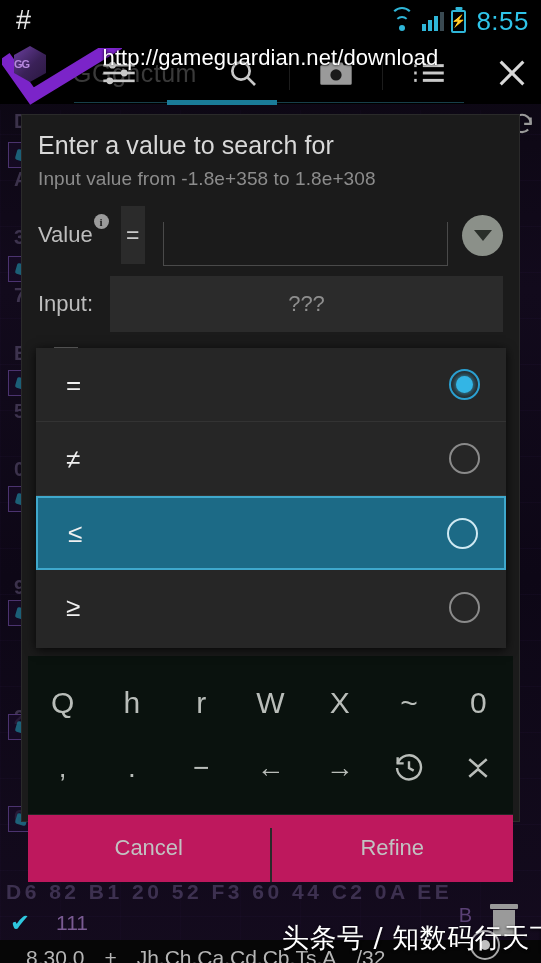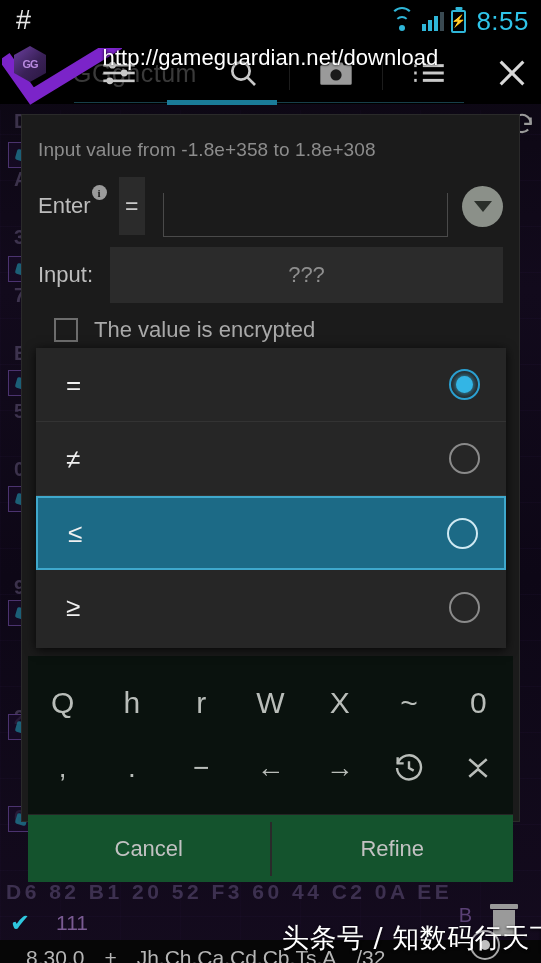--- a/index.html
+++ b/index.html
@@ -61,21 +61,21 @@
     position:absolute; left:0; top:42px; width:541px; height:62px;
     background:#000; z-index:30; display:flex; align-items:center;
   }
   .gg-logo {
     position:absolute; left:8px; top:42px; width:44px; height:48px; z-index:32;
   }
   .gg-logo .hex {
     position:absolute; left:6px; top:4px; width:32px; height:36px;
     background:linear-gradient(135deg,#6b3fa0 0%,#3a2158 55%,#2a1840 100%);
     clip-path:polygon(50% 0,100% 25%,100% 75%,50% 100%,0 75%,0 25%);
-    display:flex; align-items:center; justify-content:center;
+    display:flex; align-items:center; justify-content:flex-start;
   }
   .gg-logo .hex span { color:#b98ae0; font-size:11px; font-weight:bold; letter-spacing:-1px;}
   .purple-check {
     position:absolute; left:2px; top:48px; width:120px; height:64px; z-index:31; pointer-events:none;
   }
   .tb-title {
     color:#3a3a3a; font-size:25px; margin-left:72px; letter-spacing:.5px; white-space:nowrap;
   }
   .tb-icons { margin-left:auto; display:flex; align-items:center; }
   .tb-icon {
@@ -198,21 +198,21 @@
   .kb-row { display:flex; align-items:center; }
   .kb-key {
     flex:1; height:58px; display:flex; align-items:center; justify-content:center;
     color:#b9bdb9; font-size:30px; font-weight:300;
   }
   .kb-row.r2 .kb-key { font-size:28px; color:#b9bdb9; }
 
   
   .btnbar {
     position:absolute; left:28px; top:814px; width:485px; height:68px;
-    background:#14532d; z-index:60; display:flex; align-items:center;
+    background:#be185d; z-index:60; display:flex; align-items:flex-end;
     border-top:1px solid #252525;
   }
   .dlg-btn {
     flex:1; height:68px; display:flex; align-items:center; justify-content:center;
     color:#c2c2c2; font-size:22px;
   }
   .btn-div { width:1px; height:54px; background:#2a2a2a; }
 
   
   .bottombar {
@@ -376,26 +376,27 @@
     <span>http://gameguardian.net/download</span>
   </div>
 
   <div class="tab-underline">
     <div class="base"></div>
       <div class="sel"></div>
   </div>
 
   <div class="dialog">
     <div class="dlg-head">
+      <div class="dlg-title">Enter a value to search for</div>
       <div class="dlg-sub">Input value from -1.8e+358 to 1.8e+308</div>
     </div>
 
     <div class="row-value">
       <span class="lbl-value">
-        <span>Enter</span>
+        <span>Value</span>
         <span class="info-badge">i</span>
       </span>
       <div class="op-box">=</div>
       <input class="val-input" type="text" value="" style="">
       <div class="drop-btn">
           <i></i>
         </div>
     </div>
 
     <div class="row-type">

